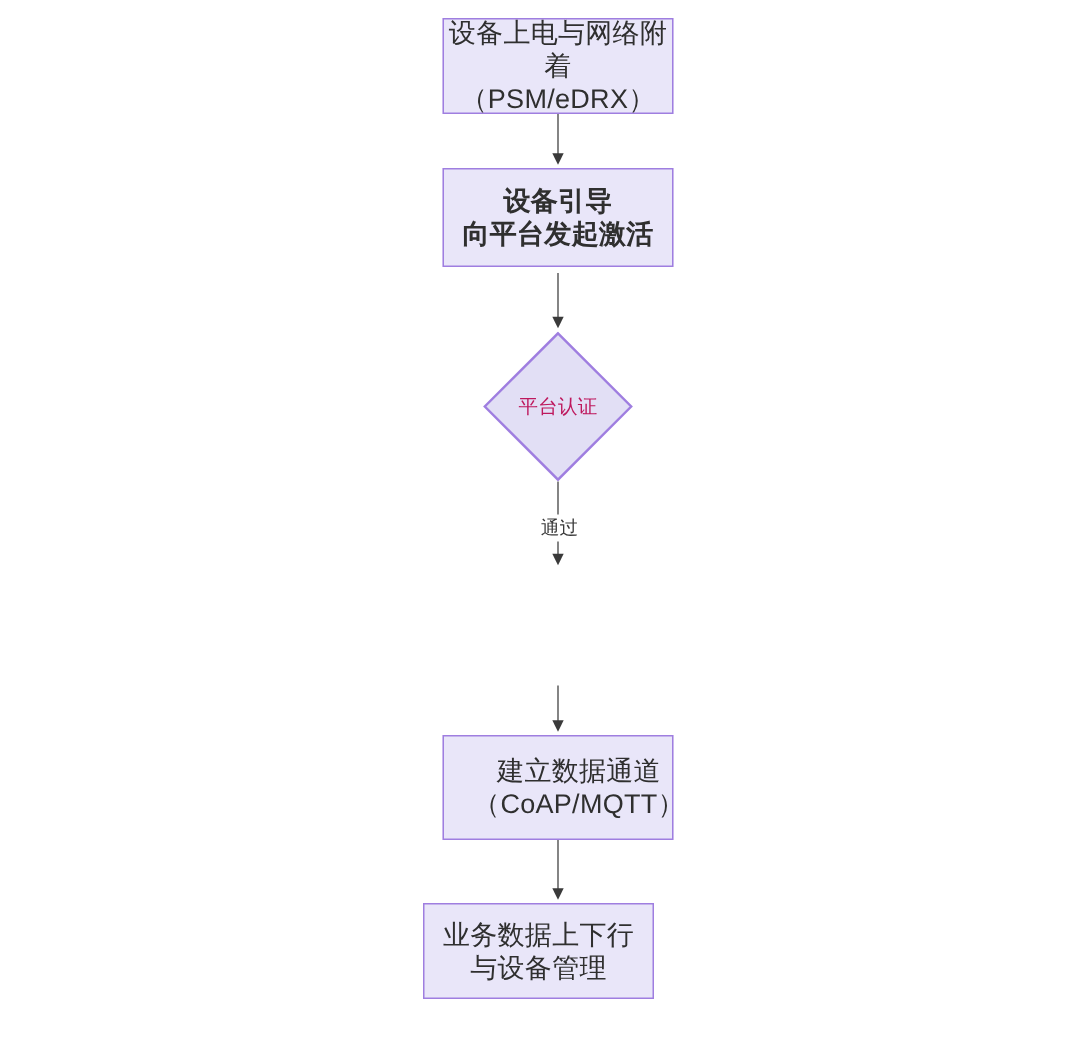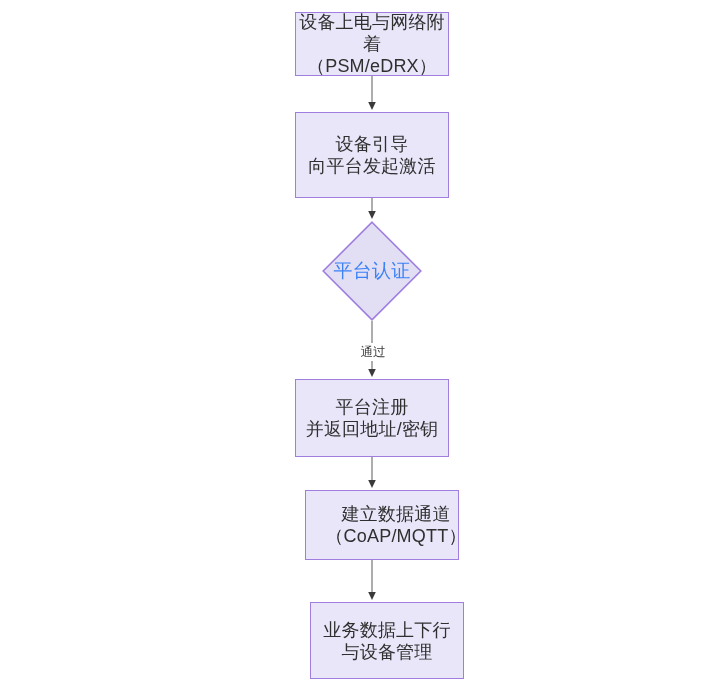--- a/index.html
+++ b/index.html
@@ -52,23 +52,23 @@
   .node-diamond-shape {
     position: absolute;
     left: 0;
     top: 0;
     width: 100%;
     height: 100%;
   }
   .node-diamond-label {
     position: relative;
     z-index: 2;
-    font-size: 19px;
+    font-size: 13px;
     line-height: 22px;
-    color: #3b82f6;
+    color: #be185d;
     text-align: center;
     white-space: pre-line;
     letter-spacing: 0.2px;
   }
 
   
   .edge-layer {
     position: absolute;
     left: 0;
     top: 0;
@@ -111,40 +111,36 @@
     <line x1="372" y1="560" x2="372" y2="596" stroke="#6b6b6b" stroke-width="1.1" marker-end="url(#arrowhead)"></line>
   </svg>
 
   <div class="edge-label" style="left:373px; top:352px;">通过</div>
 
   <div class="node-box" style="left:295px; top:12px; width:154px; height:64px;">
     <span class="node-label">设备上电与网络附着
 （PSM/eDRX）</span>
   </div>
 
-  <div class="node-box" style="left:295px; top:112px; width:154px; height:86px;">
+  <div class="node-box" style="left:295px; top:112px; width:154px; height:66px;font-weight:bold;">
     <span class="node-label">设备引导
 向平台发起激活</span>
   </div>
 
   <div class="node-diamond-wrap" style="left:322px; top:221px; width:100px; height:100px;">
     <svg class="node-diamond-shape" viewBox="0 0 100 100" preserveAspectRatio="none">
       <polygon points="50,1.2 98.8,50 50,98.8 1.2,50" fill="#e2dff5" stroke="#9f7ee0" stroke-width="1.6"></polygon>
     </svg>
     <span class="node-diamond-label">平台认证</span>
   </div>
 
-  <div class="node-box" style="left:295px; top:379px; width:154px; height:78px;">
-    <span class="node-label">平台注册
-并返回地址/密钥</span>
-  </div>
 
-  <div class="node-box" style="left:305px; top:490px; width:154px; height:70px;padding-left:28px;">
+  <div class="node-box" style="left:295px; top:490px; width:154px; height:70px;padding-left:28px;">
     <span class="node-label">建立数据通道
 （CoAP/MQTT）</span>
   </div>
 
-  <div class="node-box" style="left:310px; top:602px; width:154px; height:77px;">
+  <div class="node-box" style="left:282px; top:602px; width:154px; height:64px;">
     <span class="node-label">业务数据上下行
 与设备管理</span>
   </div>
 
 </div>
 
 </body></html>

